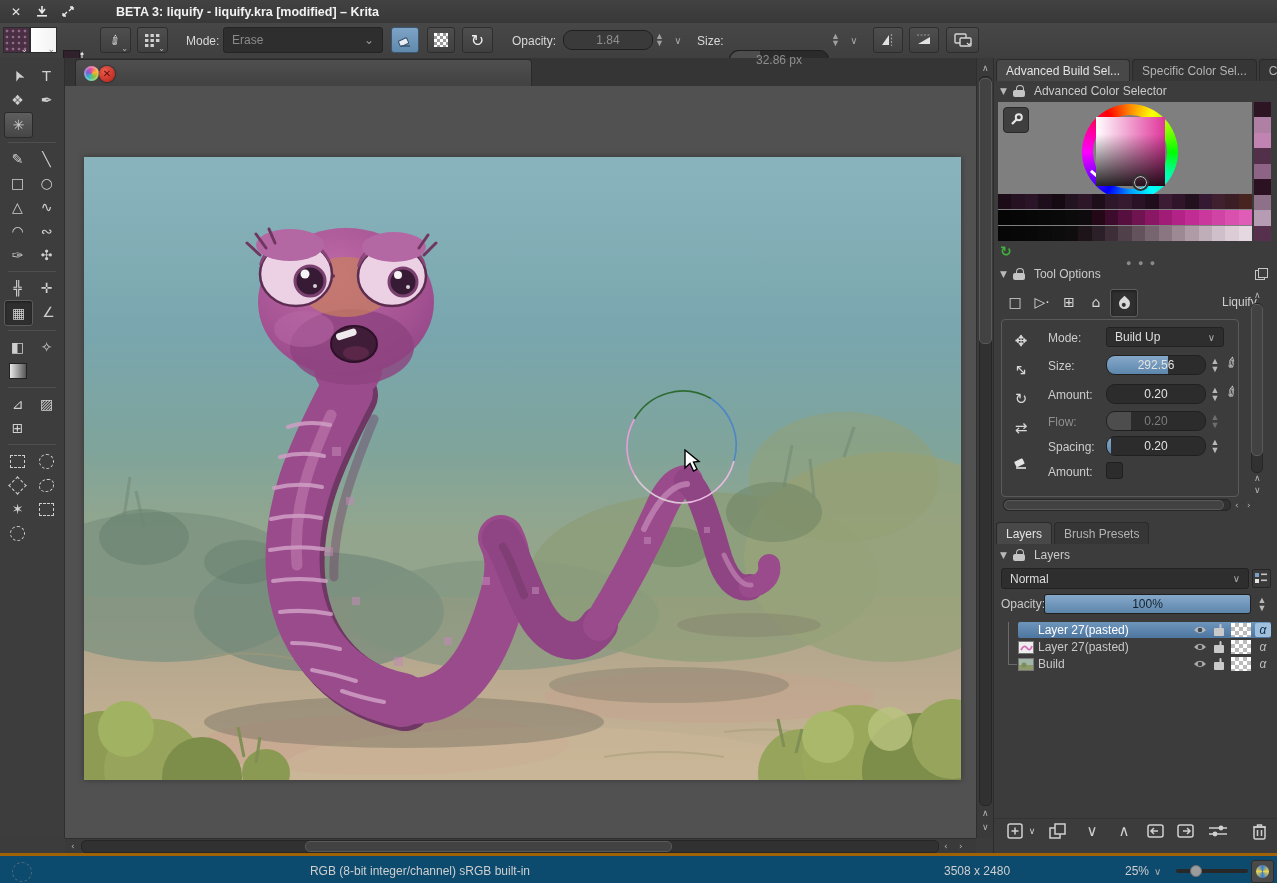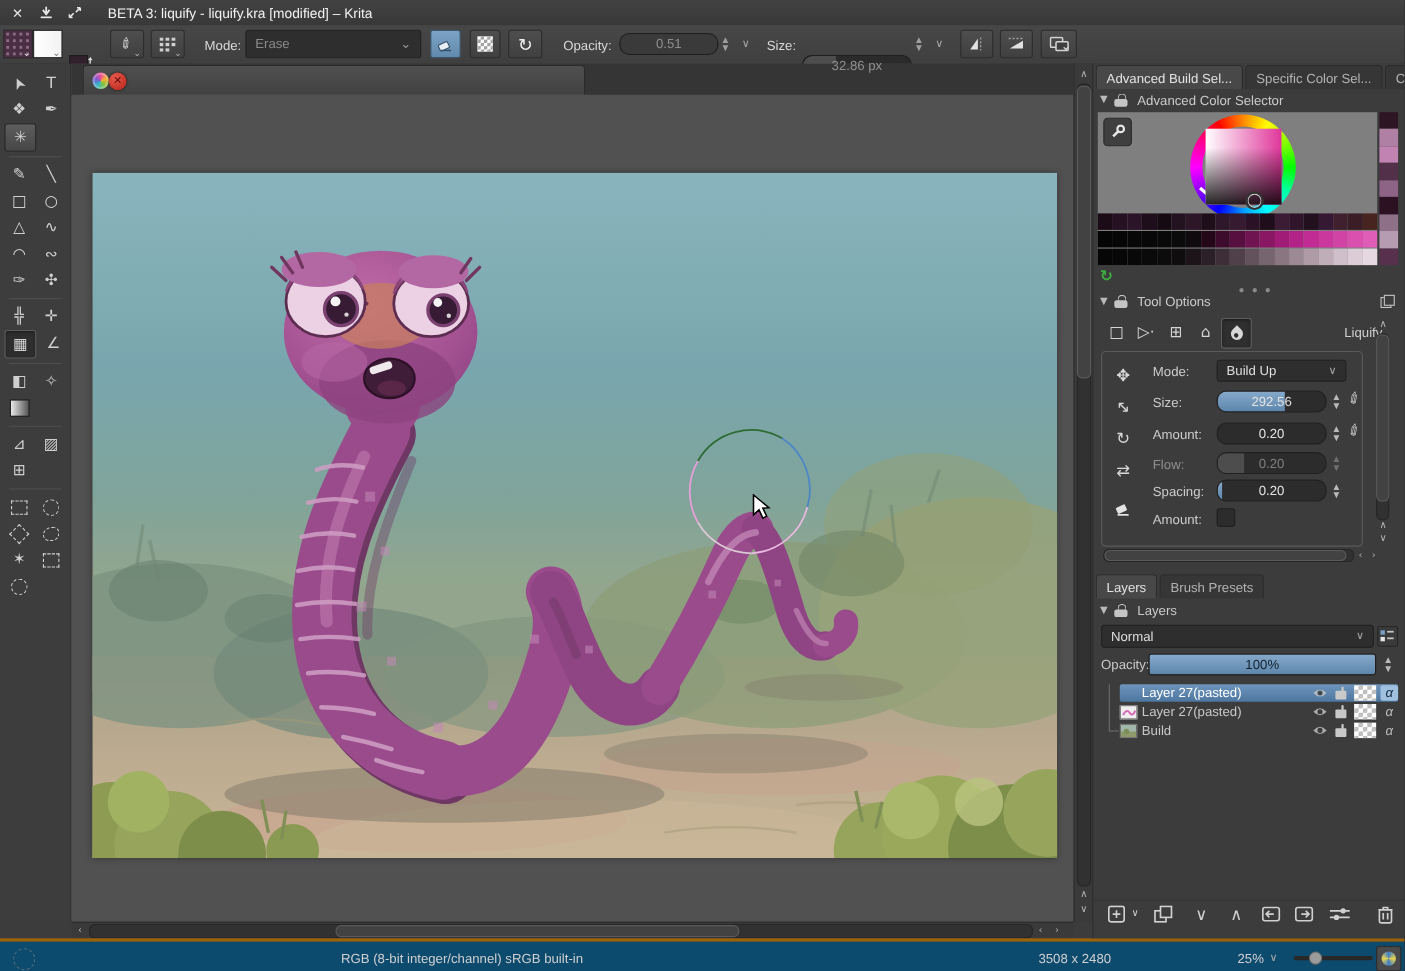--- a/index.html
+++ b/index.html
@@ -7,21 +7,21 @@
        font-family:"Liberation Sans","DejaVu Sans",sans-serif;font-size:12px;color:#d2d2d2;
        -webkit-font-smoothing:antialiased;}
   .glyph{font-family:"DejaVu Sans",sans-serif;}
   .abs{position:absolute;}
 
   
   .titlebar{position:absolute;left:0;top:0;width:1277px;height:23px;background:linear-gradient(#424242,#383838);
             display:flex;align-items:center;}
   .winbtn{width:20px;height:18px;margin-left:6px;display:flex;align-items:center;justify-content:center;
           color:#e8e8e8;font-size:12px;}
-  .title-text{margin-left:20px;font-weight:normal;color:#f2f2f2;font-size:12.5px;white-space:nowrap;}
+  .title-text{margin-left:38px;font-weight:bold;color:#f2f2f2;font-size:12.5px;white-space:nowrap;}
 
   
   .toolbar{position:absolute;left:0;top:23px;width:1277px;height:35px;background:linear-gradient(#474747,#3f3f3f);
            border-bottom:1px solid #2c2c2c;}
   .tb{position:absolute;top:4px;height:26px;box-sizing:border-box;}
   .tbtn{background:linear-gradient(#4e4e4e,#404040);border:1px solid #2d2d2d;border-radius:3px;
         display:flex;align-items:center;justify-content:center;color:#dcdcdc;}
   .tlabel{position:absolute;top:0;height:35px;display:flex;align-items:center;color:#d8d8d8;}
   .combo{background:#2e2e2e;border:1px solid #242424;border-radius:3px;color:#8a8a8a;
          display:flex;align-items:center;padding:0 8px;}
@@ -217,21 +217,21 @@
     </div>
     <div class="tb tbtn" style="left:427px;width:28px;">
       <div class="checker-sm" style="width:14px;height:14px;background-size:6px 6px;background-position:0 0,3px 3px;"></div>
     </div>
     <div class="tb tbtn" style="left:462px;width:31px;">
       <span class="glyph" style="font-size:16px;color:#eee;">↻</span>
     </div>
     <div class="tlabel" style="left:512px;">Opacity:</div>
     <div class="tb sliderbox" style="left:563px;top:7px;width:90px;height:20px;">
       <div class="fill" style="width:100%;background:#3a3a3a;"></div>
-      <span>0.51</span>
+      <span>1.84</span>
     </div>
     <div class="tb spin" style="left:655px;top:7px;height:20px;">
         <span>▲</span>
         <span>▼</span>
       </div>
     <div class="tb chevbtn glyph" style="left:671px;top:7px;height:20px;width:14px;">∨</div>
     <div class="tlabel" style="left:697px;">Size:</div>
     <div class="tb sliderbox" style="left:729px;top:7px;width:100px;height:20px;">
       <div class="fill" style="width:30px;background:#4d4d4d;border-radius:9px 0 0 9px;"></div>
       <span>32.86 px</span>

